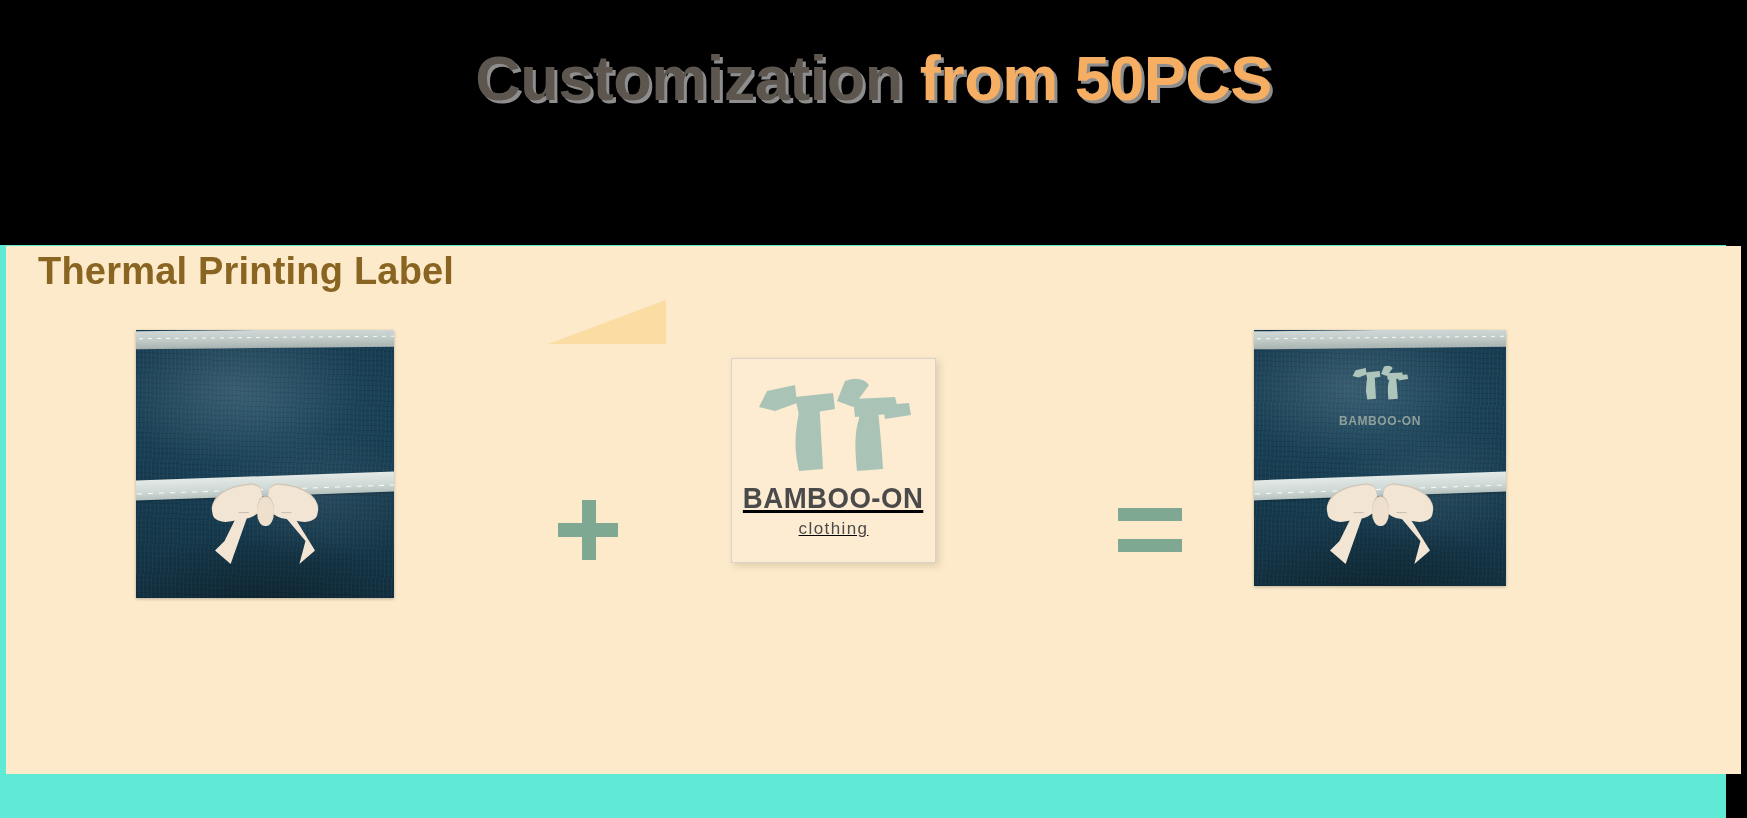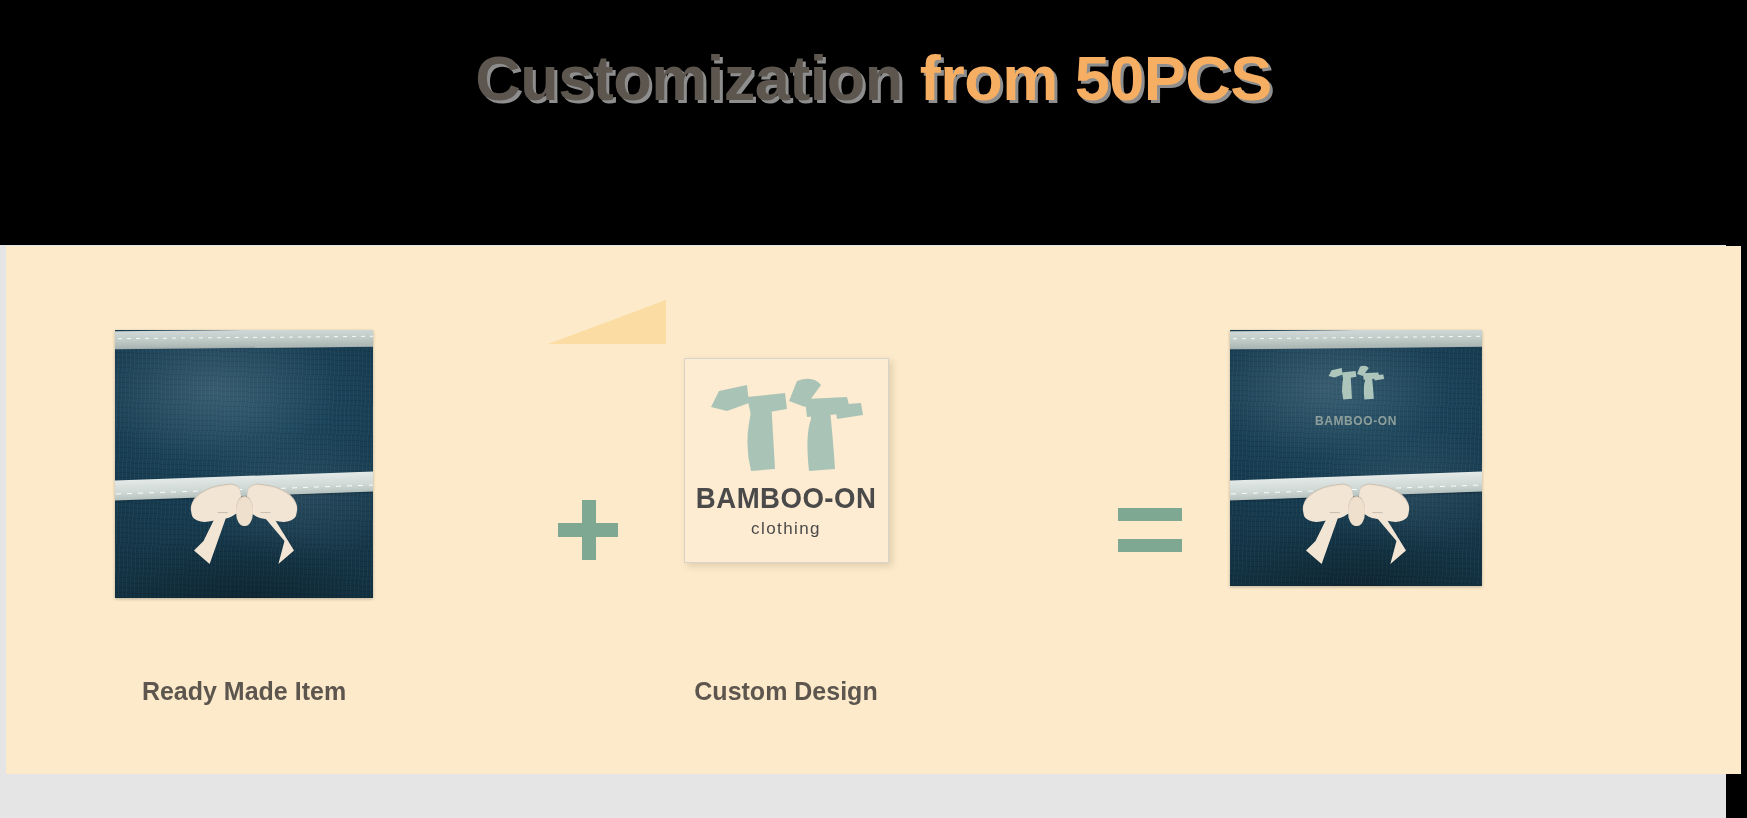--- a/index.html
+++ b/index.html
@@ -2,21 +2,21 @@
 <html><head>
 <meta charset="utf-8">
 <style>
   * { margin:0; padding:0; box-sizing:border-box; }
   html,body {
     width:1747px; height:818px;
     background:#000;
     font-family:"Liberation Sans", sans-serif;
     overflow:hidden;
   }
-  #root { position:relative; width:1726px; height:818px; background:#e5e5e5; }
+  #root { position:relative; width:1726px; height:818px; background:#5eead4; }
 
   
   .hero {
     position:absolute; left:0; top:0; width:1747px; height:245px;
     background:#000;
     display:flex; align-items:flex-start; justify-content:center;
   }
   .hero-title {
     margin-top:42px;
     font-size:63px; font-weight:bold; letter-spacing:-0.5px;
@@ -46,21 +46,21 @@
     clip-path: polygon(0% 100%, 100% 0%, 100% 100%);
   }
 
   
   .row {
     position:absolute; left:6px; top:330px;
     width:1735px; height:390px;
   }
   .cell {
     position:absolute; top:0; width:300px; height:390px;
-    display:flex; flex-direction:column; align-items:center;
+    display:flex; flex-direction:column; align-items:flex-end;text-decoration:underline;
   }
   .cell-1 { left:88px; }
   .cell-2 { left:630px; width:300px; }
   .cell-3 { left:1200px; }
 
   .caption {
     position:absolute; bottom:14px; left:0; width:100%;
     text-align:center; font-size:25px; font-weight:bold;
     color:#5d564f; white-space:nowrap;
   }
@@ -169,20 +169,21 @@
 <div id="root">
 
   <div class="hero">
     <div class="hero-title">
       <span class="t-dark">Customization</span><span class="t-orange"> from 50PCS</span>
     </div>
   </div>
 
   <div class="panel"></div>
 
+  <div class="sec-head">Thermal Printing Label</div>
   <div class="wedge"></div>
 
   <div class="op op-plus"></div>
   <div class="op op-eq"></div>
 
   <div class="row">
 
     <div class="cell cell-1">
       <div class="photo">
         <div class="weave"></div>
@@ -190,40 +191,38 @@
         <div class="band-top"></div>
         <div class="band-mid"></div>
         <div class="bow">
           <i class="lw"></i>
           <i class="rw"></i>
           <i class="lt"></i>
           <i class="rt"></i>
           <i class="kn"></i>
         </div>
       </div>
-      <div class="caption">Ready Made Item</div>
     </div>
 
     <div class="cell cell-2">
       <div class="logo-card">
         <svg class="logo-mark" viewBox="0 0 170 110">
           <g fill="#a9c4b6">
             <path d="M18 20 L46 14 L48 32 L26 40 L10 36 Z"></path>
             <path d="M46 26 L84 22 L86 38 L50 44 Z"></path>
             <path d="M52 30 L70 28 L74 98 L50 100 Q44 76 48 52 Z"></path>
             <path d="M96 10 Q112 4 120 14 L104 36 L88 30 Z"></path>
             <path d="M104 28 L146 26 L150 42 L106 46 Z"></path>
             <path d="M110 32 L128 30 Q132 66 134 98 L108 100 Q104 64 110 48 Z"></path>
             <path d="M134 34 L160 32 L162 44 L136 48 Z"></path>
           </g>
         </svg>
         <div class="logo-name">BAMBOO-ON</div>
         <div class="logo-sub">clothing</div>
       </div>
-      <div class="caption">Custom Design</div>
     </div>
 
     <div class="cell cell-3">
       <div class="photo wide">
         <div class="weave"></div>
         <div class="sheen"></div>
         <div class="band-top"></div>
         <svg class="print-glyph" width="62" height="46" viewBox="0 0 170 110" style="position:absolute;left:50%;top:30px;transform:translateX(-50%);">
           <g fill="#b9cfc3">
             <path d="M18 20 L46 14 L48 32 L26 40 L10 36 Z"></path>

